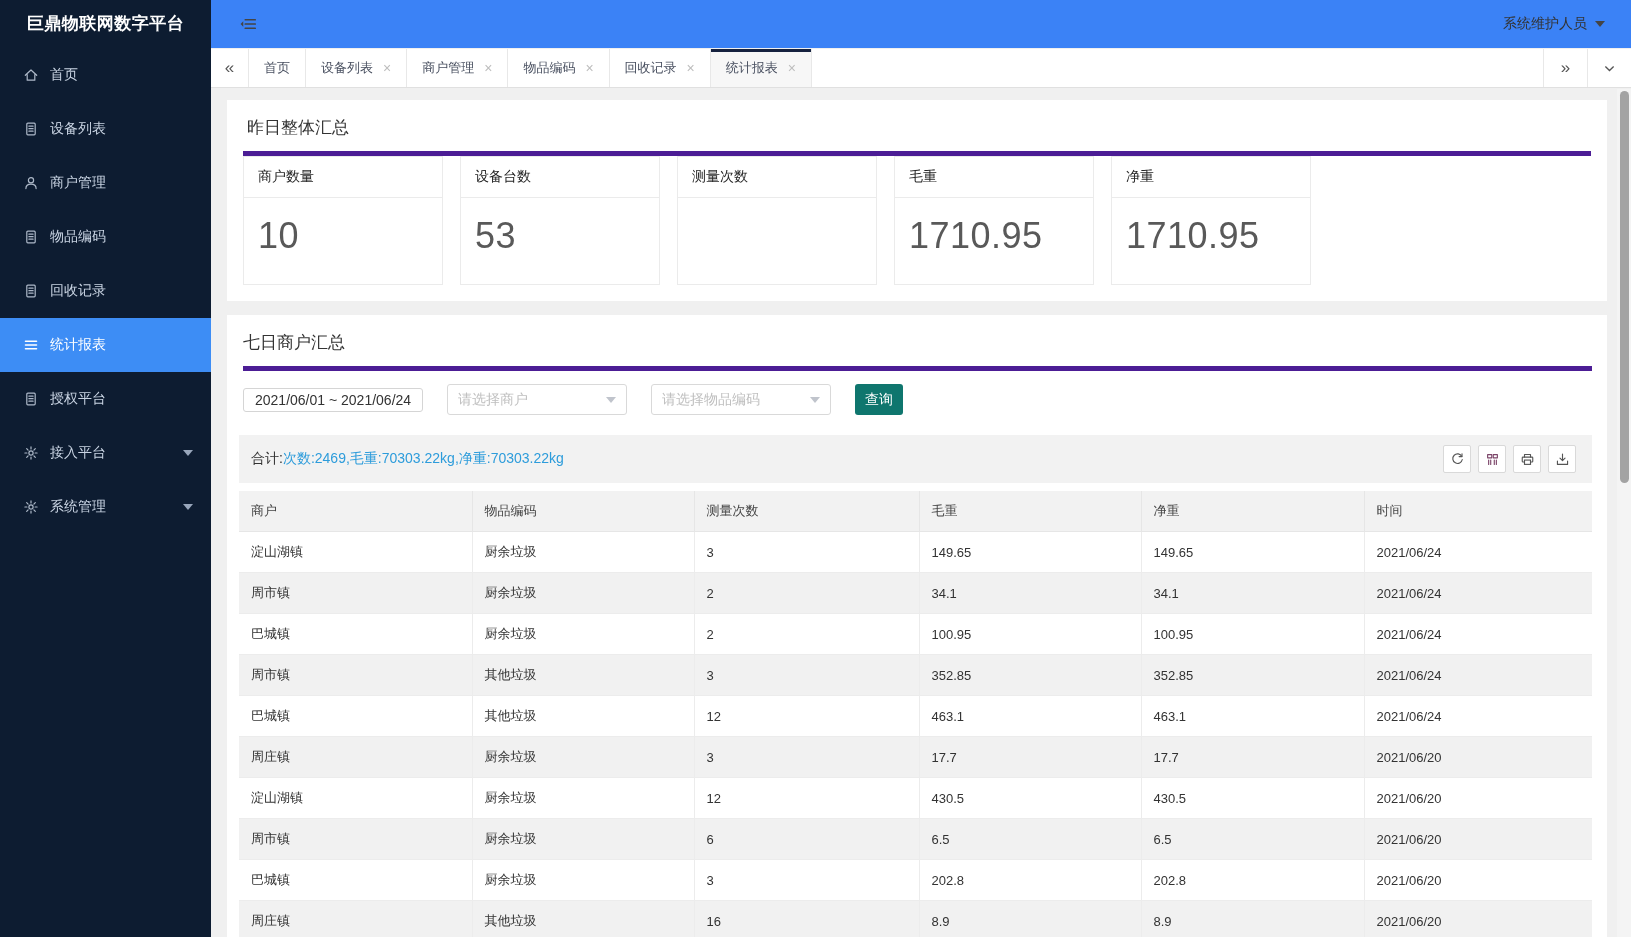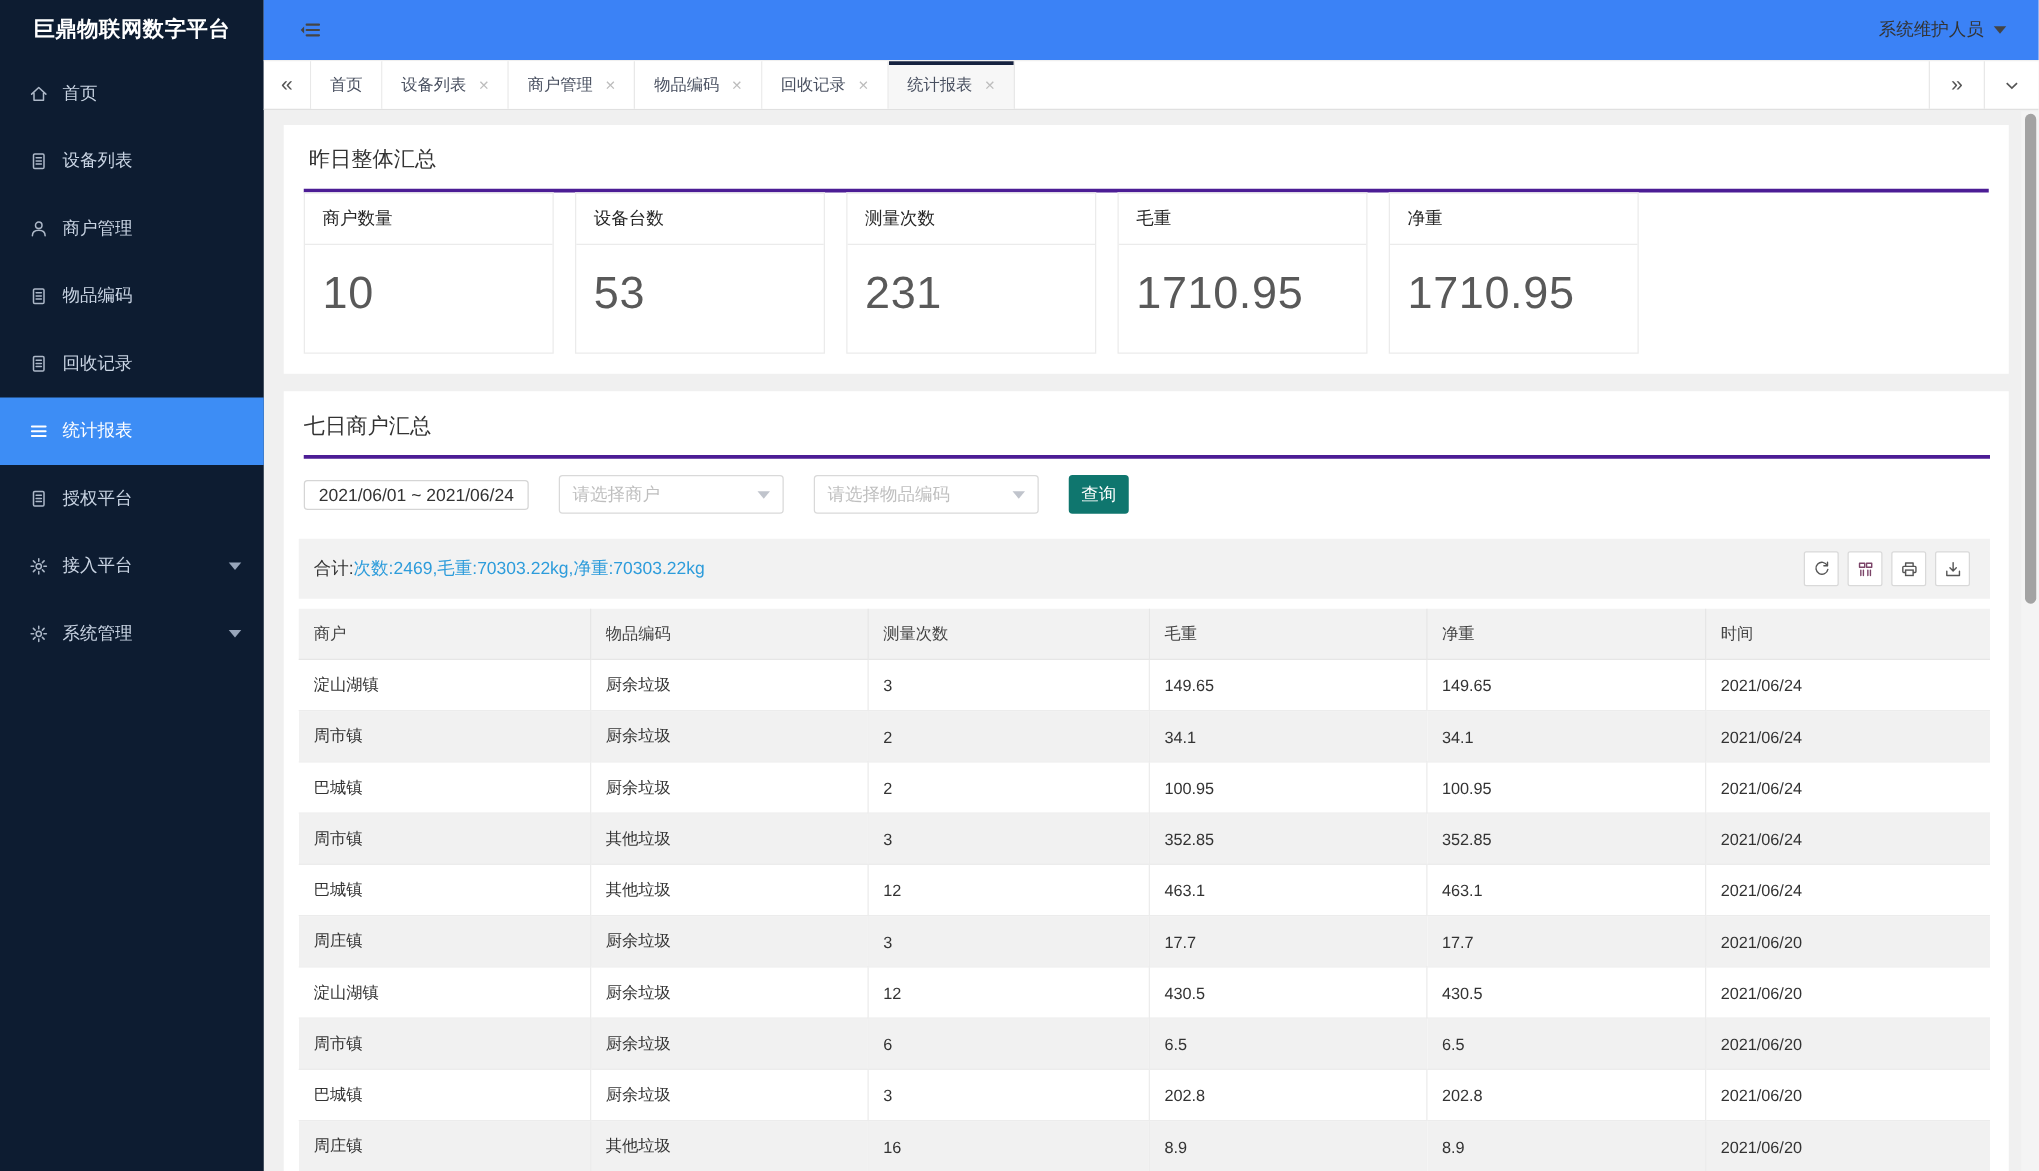--- a/index.html
+++ b/index.html
@@ -33,21 +33,21 @@
   .tab.active { background:#f7f7f7; box-shadow:inset 0 3px 0 #16223f; }
   .tab .close { margin-left:10px; color:#bdbdbd; font-size:14px; line-height:1; }
   .tab-right { margin-left:auto; display:flex; align-items:stretch; }
   .tab-right .tab-nav { width:44px; border-left:1px solid #e8e8e8; }
 
   
   .content { flex:1; padding:12px 24px 0 16px; overflow:hidden; }
   .panel { background:#fff; }
   .panel1 { padding:14px 16px 16px; }
   .panel2 { margin-top:14px; padding:14px 15px 0 12px; }
-  .section-title { font-size:17px; color:#333; font-weight:500; padding:2px 0 12px 4px; border-bottom:3px solid #4c1d95; }
+  .section-title { font-size:17px; color:#333; font-weight:500; padding:2px 0 12px 4px; border-bottom:5px solid #4c1d95; }
 
   .cards { display:flex; gap:17px; }
   .card { width:200px; border:1px solid #ebebeb; background:#fff; }
   .card-head { padding:11px 14px; border-bottom:1px solid #ebebeb; font-size:14px; color:#262626; }
   .card-body { padding:17px 14px 27px; font-size:36px; color:#595959; letter-spacing:.5px; }
 
   .filters { display:flex; gap:24px; margin:13px 0 20px 4px; align-items:center; }
   .date-input { width:180px; height:24px; border:1px solid #d5d5d5; border-radius:3px; padding:0 11px; font-size:14px; color:#333; background:#fff; font-family:inherit; }
   .sel { width:180px; height:31px; border:1px solid #d9d9d9; border-radius:3px; padding:0 10px; background:#fff; display:flex; align-items:center; justify-content:space-between; cursor:pointer; }
   .sel .ph { font-size:14px; color:#bfbfbf; }
@@ -228,21 +228,20 @@
             <div class="card">
               <div class="card-head">商户数量</div>
                  <div class="card-body">10</div>
             </div>
             <div class="card">
               <div class="card-head">设备台数</div>
                  <div class="card-body">53</div>
             </div>
             <div class="card">
               <div class="card-head">测量次数</div>
-                 <div class="card-body">231</div>
             </div>
             <div class="card">
               <div class="card-head">毛重</div>
                  <div class="card-body">1710.95</div>
             </div>
             <div class="card">
               <div class="card-head">净重</div>
                  <div class="card-body">1710.95</div>
             </div>
           </div>

